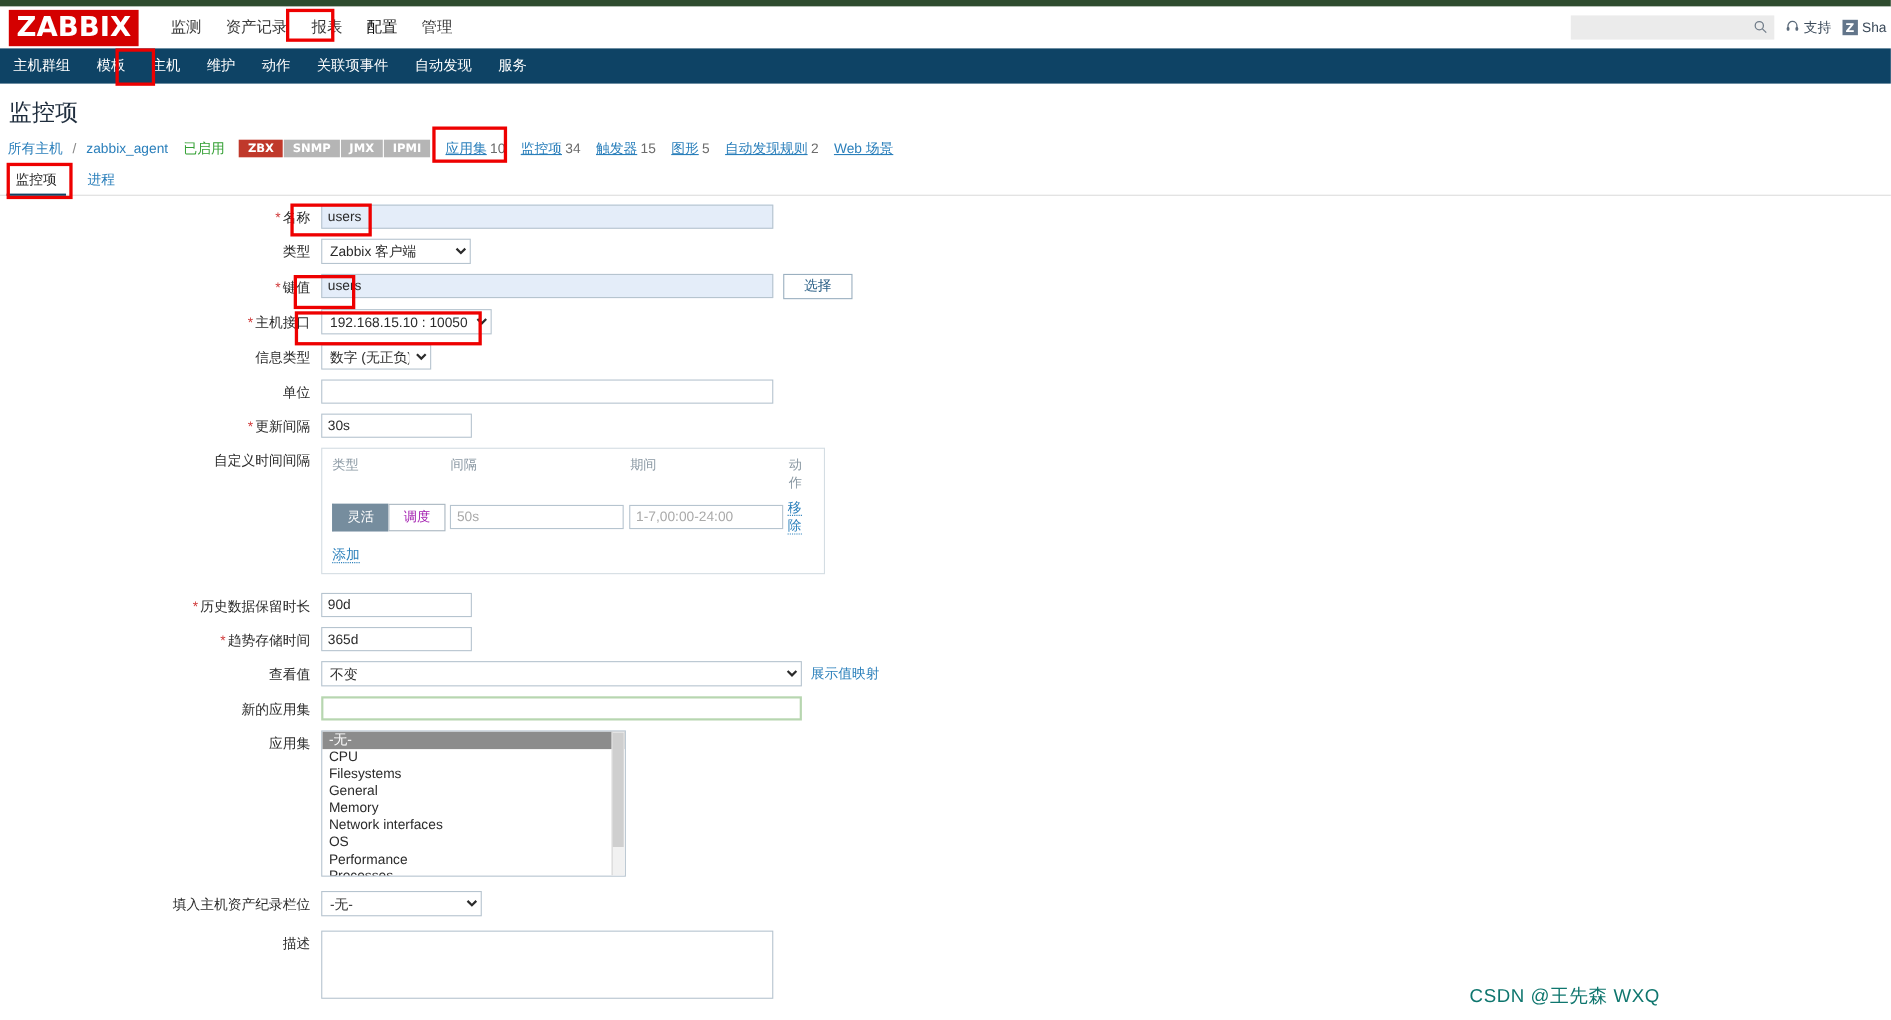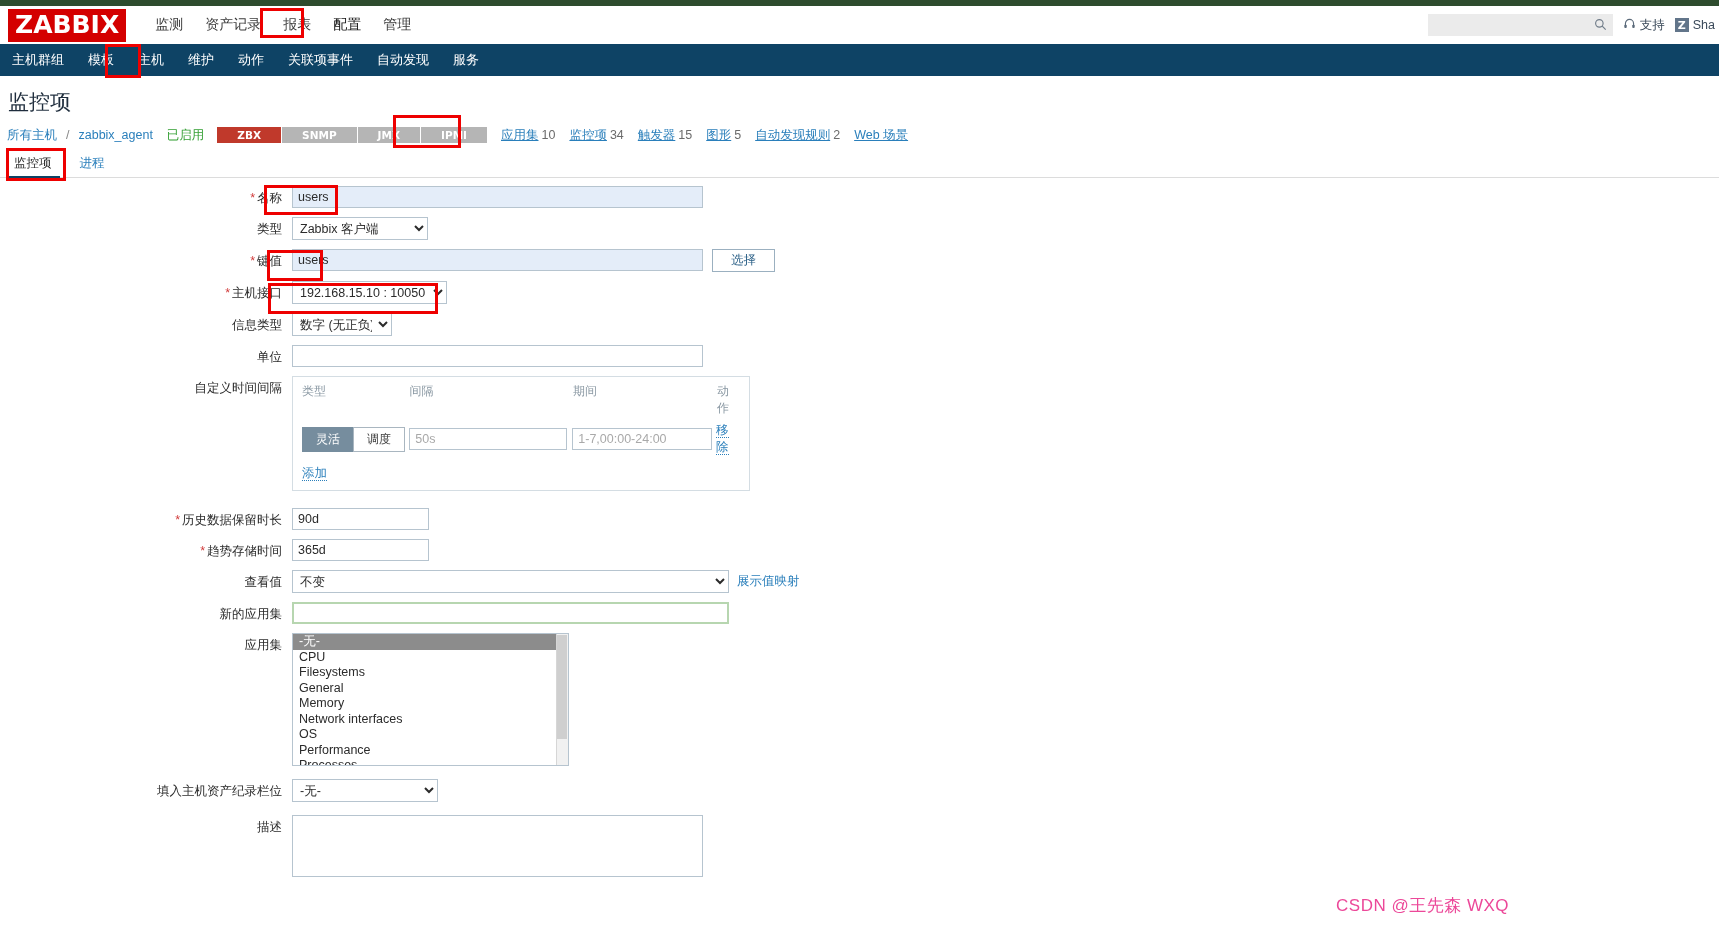--- a/index.html
+++ b/index.html
@@ -95,21 +95,21 @@
   }
   .crumbbar .cb {
     padding:3px 7px; color:#2a7fbb; cursor:pointer; white-space:nowrap;
   }
   .crumbbar .cb .cnt { color:#6b6b6b; margin-left:3px; }
   .crumbbar .sep { color:#888; padding:0 2px; }
   .crumbbar .enabled { color:#35a035; }
   .proto-group { display:flex; align-items:center; margin:0 6px; }
   .proto {
     font-size:10.5px; font-weight:bold; color:#ffffff; background:#b5b5b5;
-    padding:2px 20px; margin-right:1px; font-family:"DejaVu Sans", sans-serif;
+    padding:2px 8px; margin-right:1px; font-family:"DejaVu Sans", sans-serif;
   }
   .proto.on { background:#c0392b; }
   .cb-link { text-decoration:underline; }
 
   
   .tabrow {
     position:absolute; left:0; top:150px; width:1719px; height:28px;
     border-bottom:1px solid #dcdcdc; display:flex; align-items:flex-end;
   }
   .tabrow .tab {
@@ -156,21 +156,21 @@
     border:1px solid #d4dde3; background:#fff; padding:6px 9px 8px 9px;
     width:458px;
   }
   .iv-head { display:flex; font-size:12px; color:#8a98a3; margin-bottom:5px; }
   .iv-row  { display:flex; align-items:center; }
   .iv-c1 { width:112px; } .iv-c2 { width:170px; } .iv-c3 { width:150px; }
   .iv-c4 { width:auto; }
   .toggle { display:flex; }
   .toggle .seg {
     border:1px solid #a9b6c0; font-size:12px; padding:3px 13px; cursor:pointer;
-    background:#fff; color:#404040;
+    background:#fff; color:#a21caf;
   }
   .toggle .seg.on { background:#768d9e; color:#fff; border-color:#768d9e; }
   .toggle .seg:first-child { border-right:none; }
 
   
   .listbox {
     width:277px; height:133px; border:1px solid #b6c4cf; background:#fff;
     overflow:hidden; position:relative; font-size:12.5px;
   }
   .listbox .opt { padding:1px 6px; line-height:13.5px; white-space:nowrap; }
@@ -185,21 +185,21 @@
   }
 
   
   .anno {
     position:absolute; border:3px solid #ee0000; pointer-events:none;
     z-index:50;
   }
 
   .watermark {
     position:absolute; right:16px; bottom:10px;
-    color:#ec4899; font-size:17px; letter-spacing:0.5px;
+    color:#0f766e; font-size:17px; letter-spacing:0.5px;
     user-select:none;
   }
 </style>
 </head>
 <body>
 
 <div id="page">
 
   <div class="topstrip"></div>
 
@@ -340,20 +340,28 @@
       </div>
     </div>
 
     <div class="frow">
       <div class="flabel"><span>单位</span></div>
       <div class="fctl">
         <input class="txt" style="width: 411px;" value="">
       </div>
     </div>
 
+    <div class="frow">
+      <div class="flabel">
+        <span class="req">*</span><span>更新间隔</span>
+      </div>
+      <div class="fctl">
+        <input class="txt" style="width: 137px;" value="30s">
+      </div>
+    </div>
 
     <div class="frow">
       <div class="flabel"><span>自定义时间间隔</span></div>
       <div class="fctl">
         <div class="interval-box">
           <div class="iv-head">
             <div class="iv-c1">类型</div>
             <div class="iv-c2">间隔</div>
             <div class="iv-c3">期间</div>
             <div class="iv-c4">动作</div>

